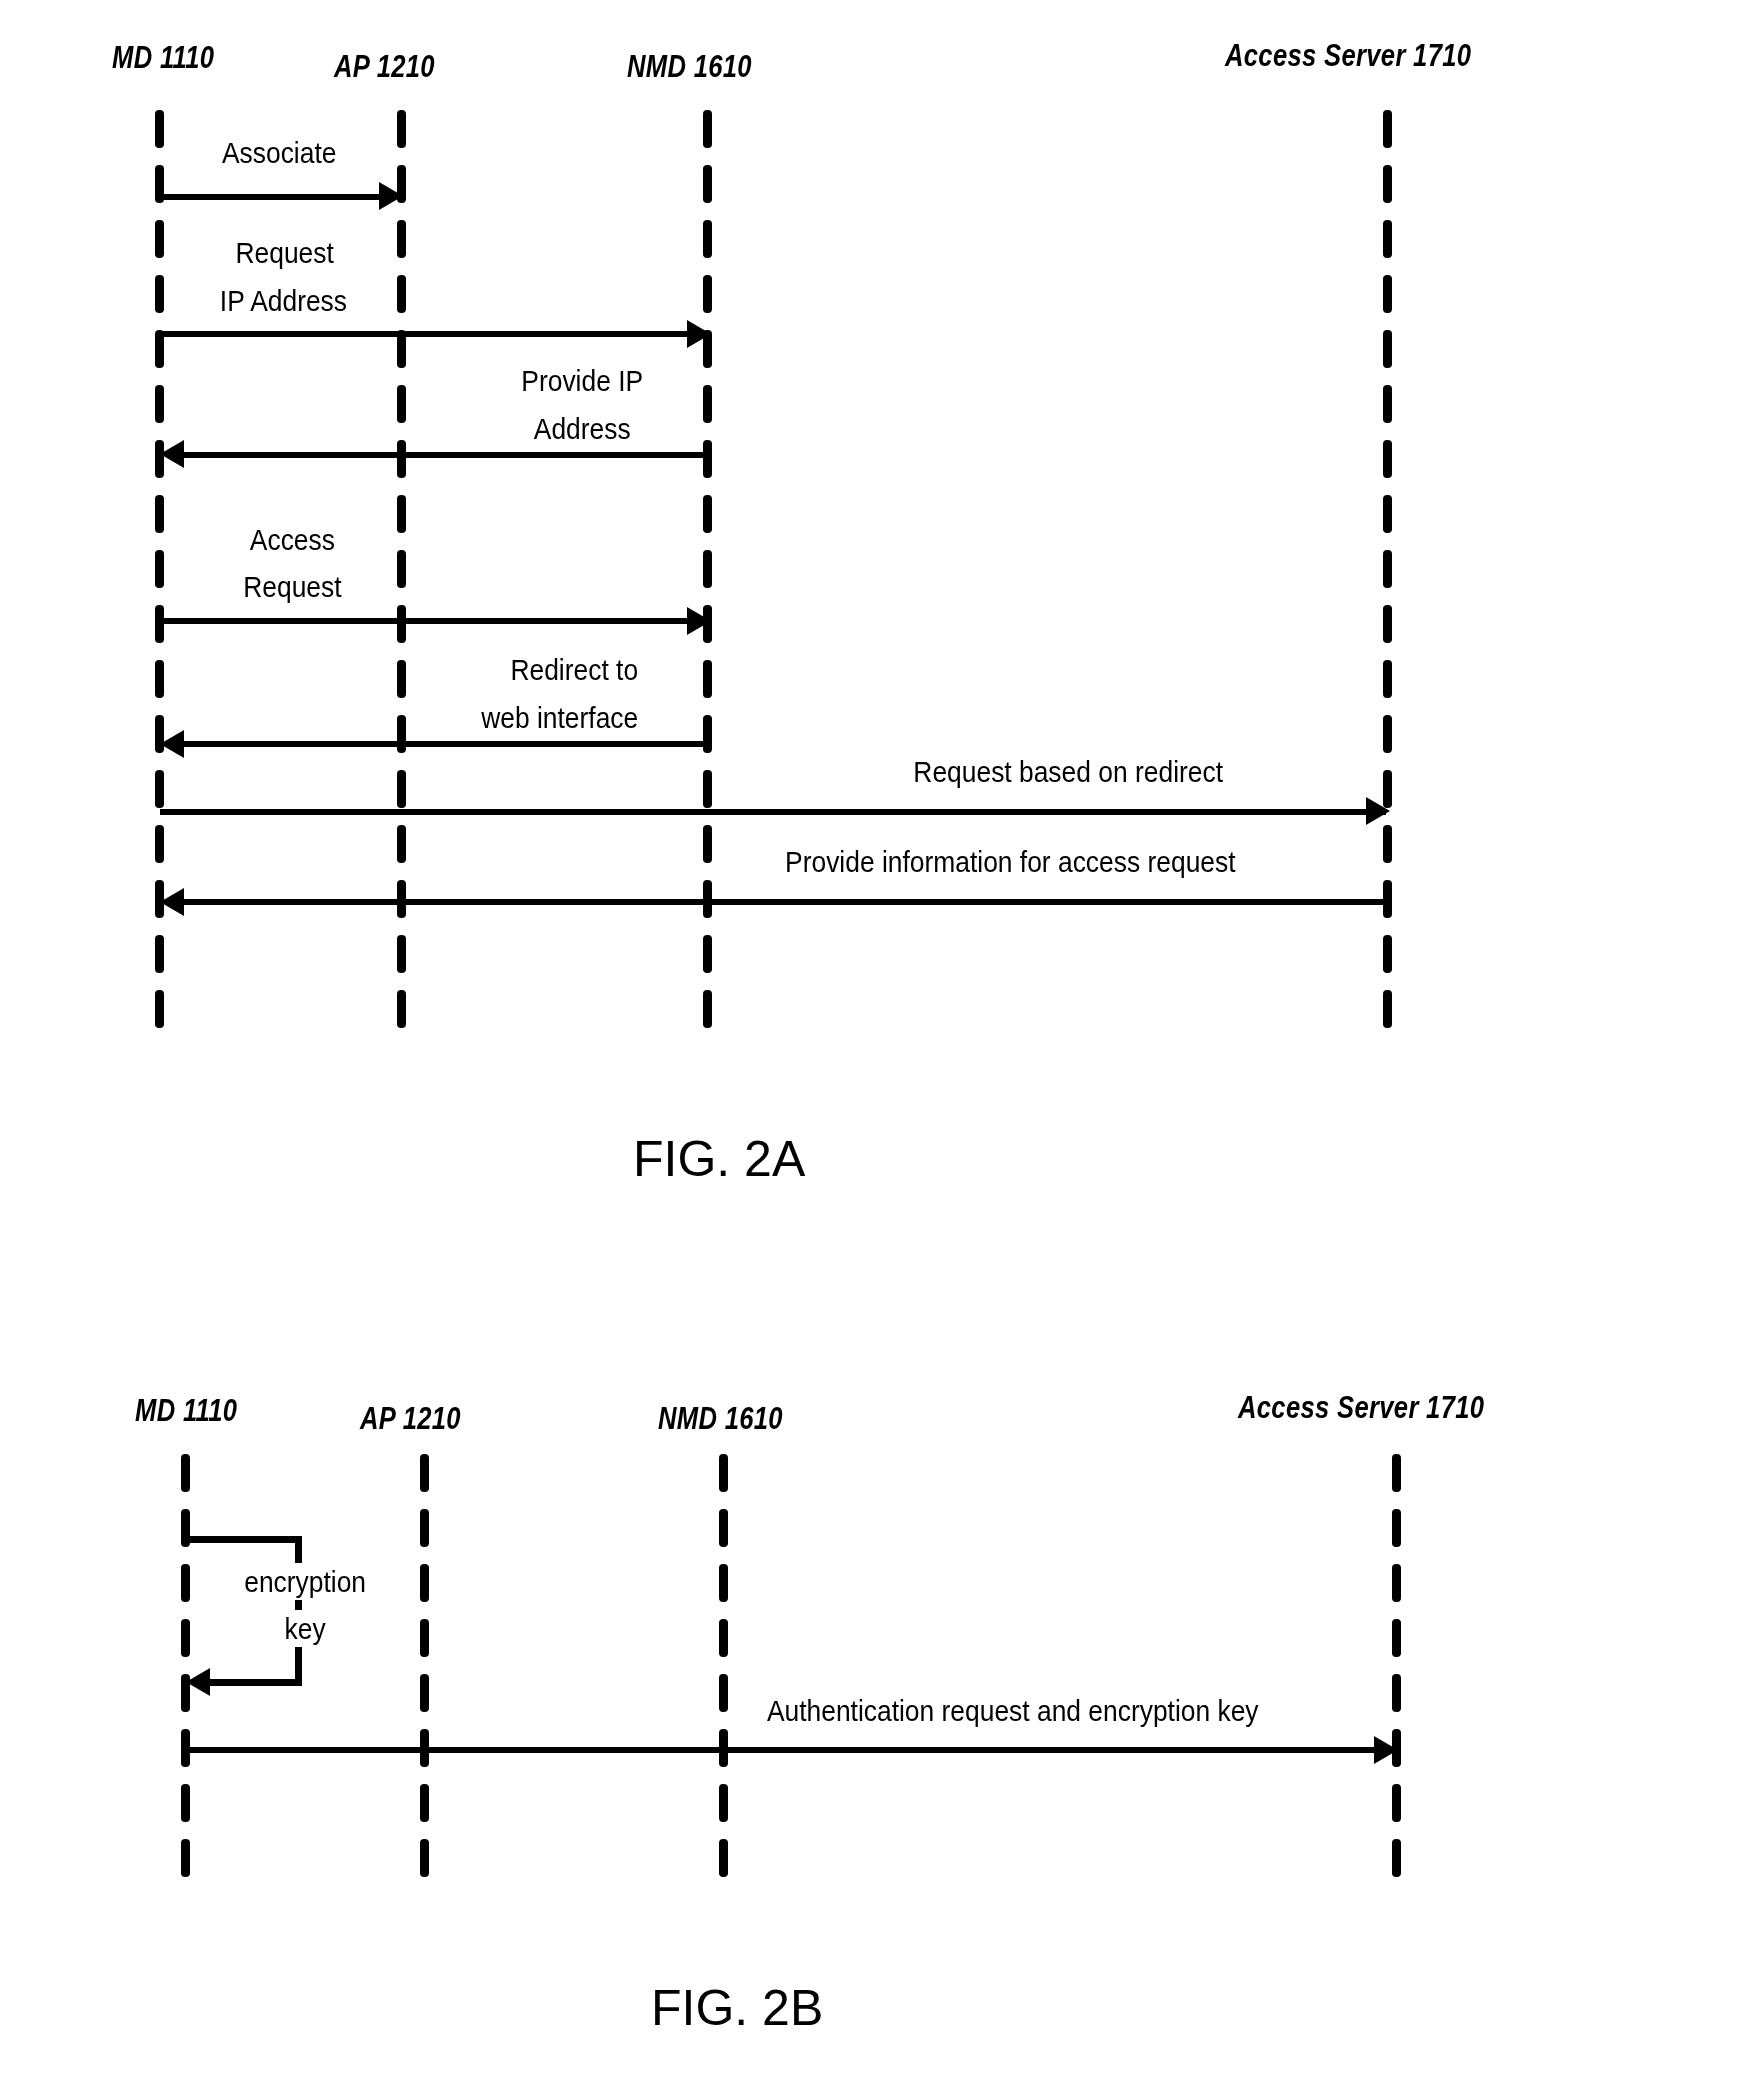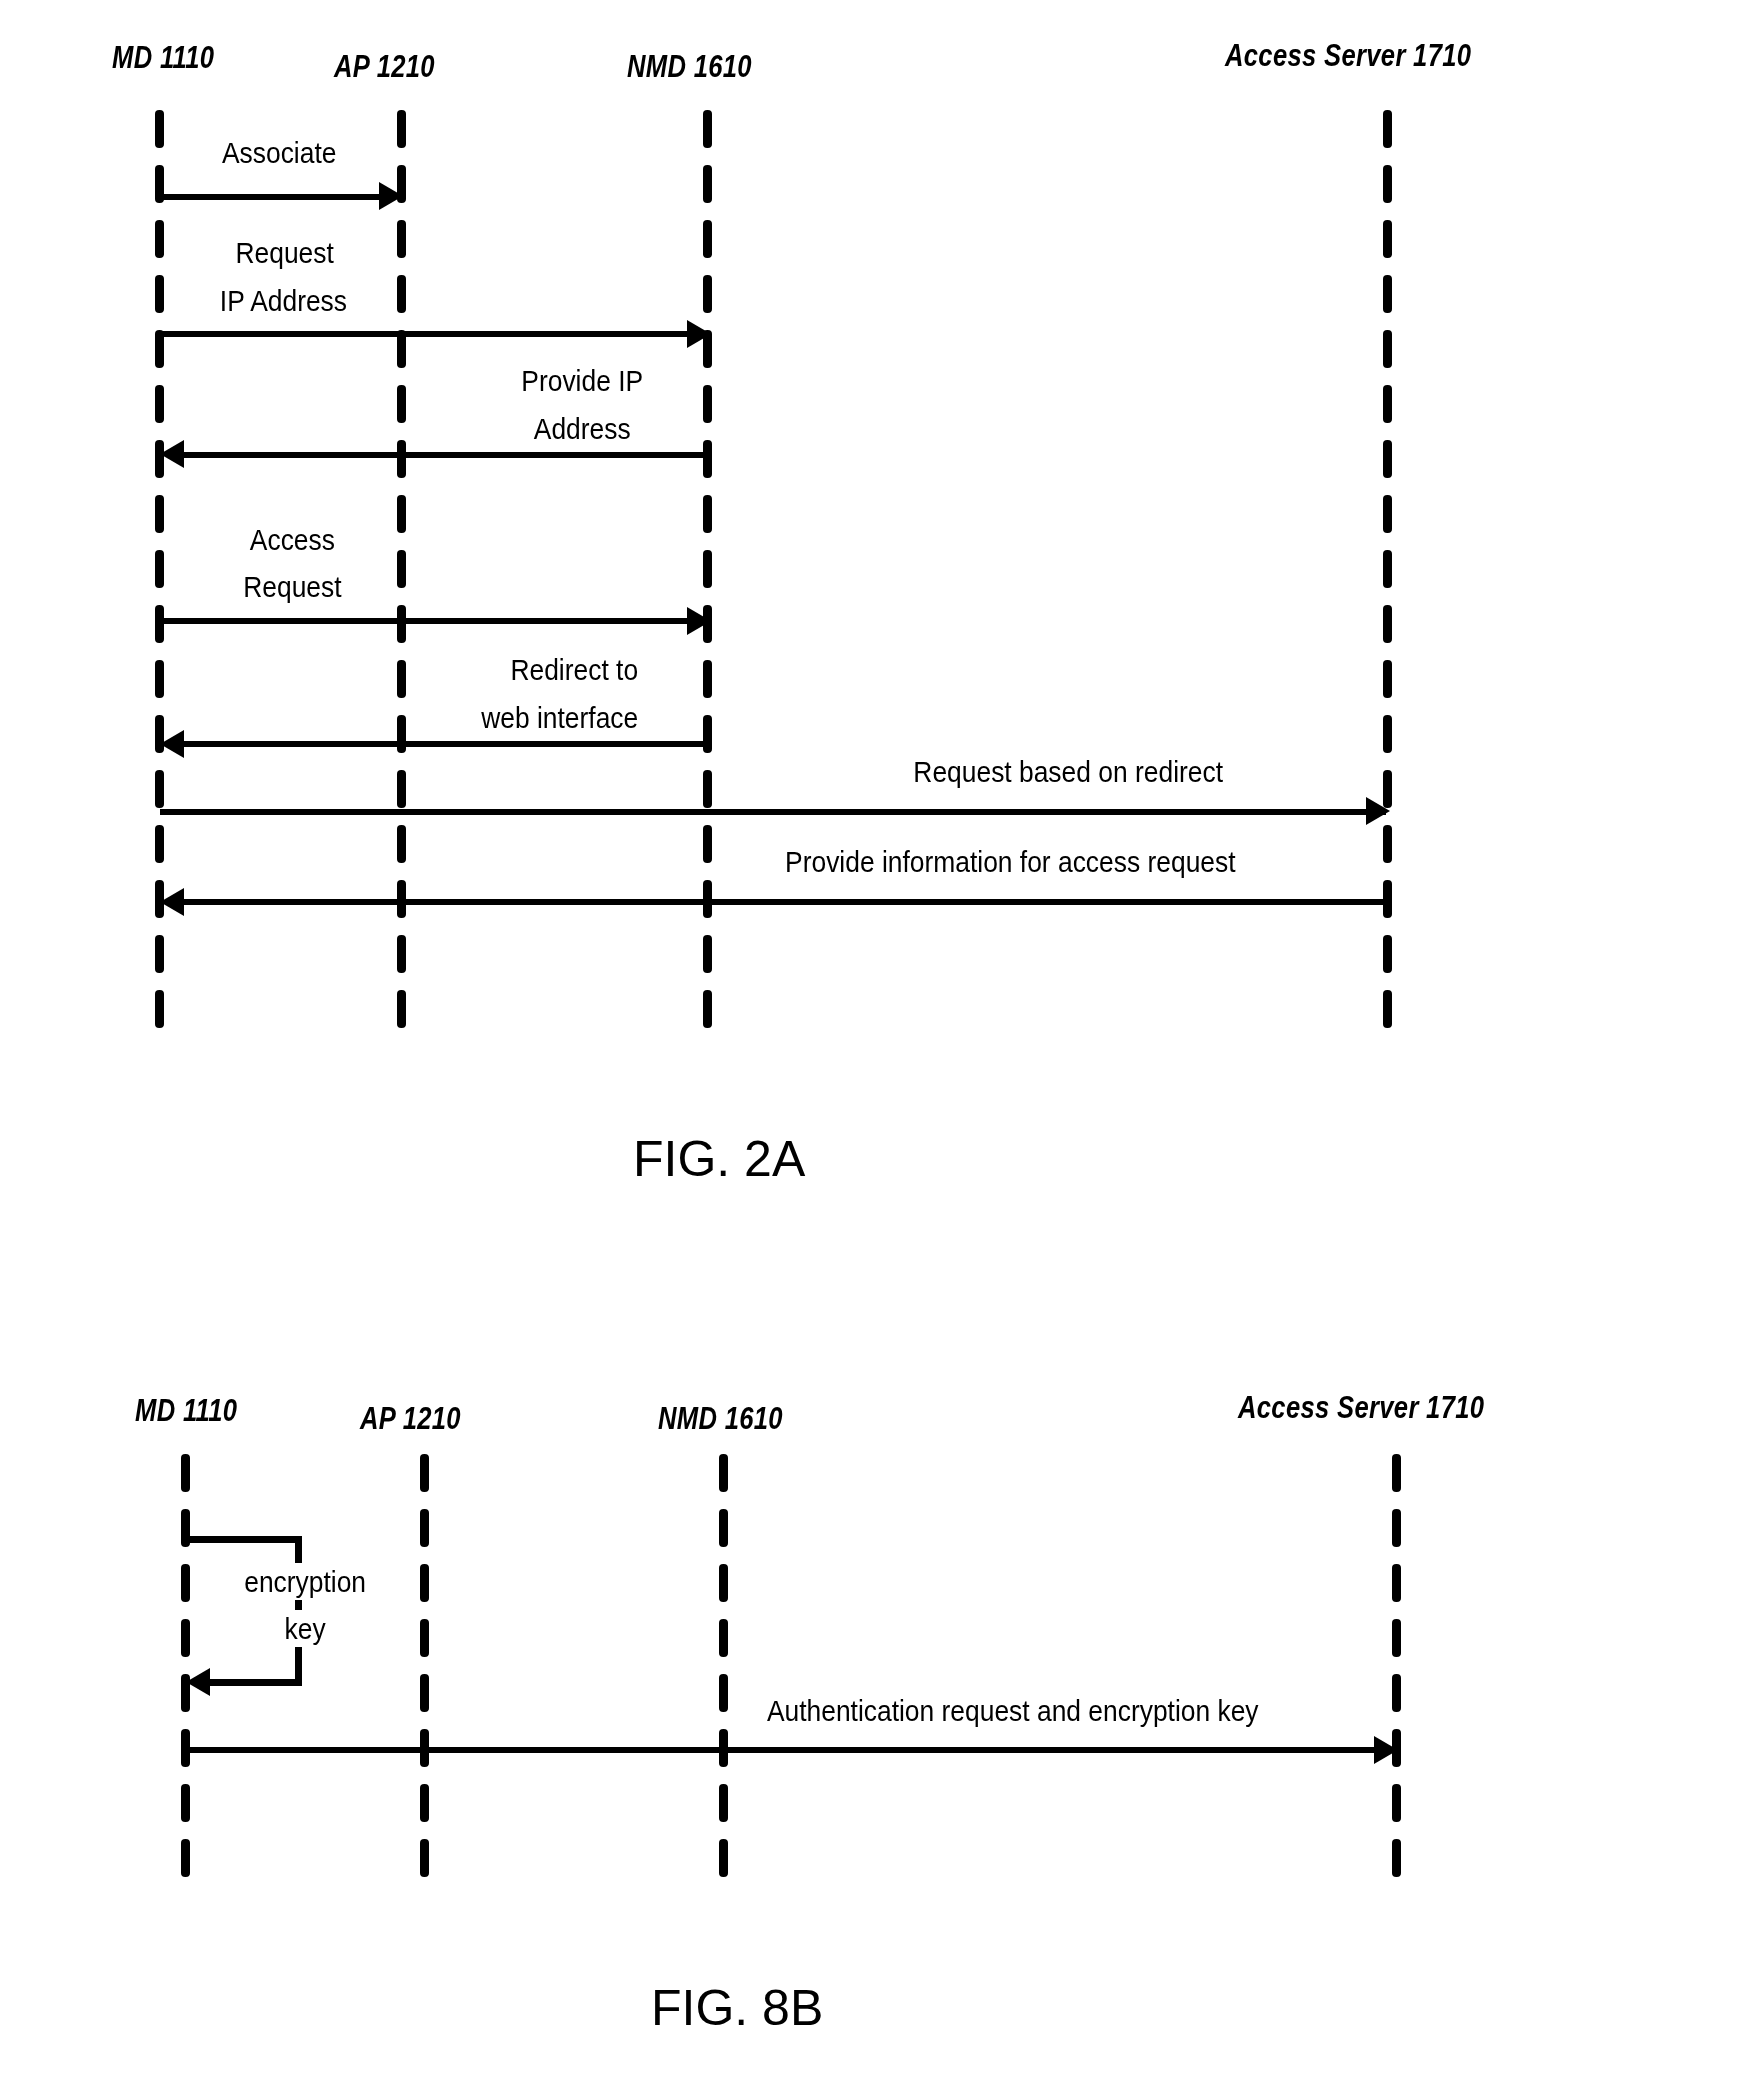--- a/index.html
+++ b/index.html
@@ -235,17 +235,17 @@
     <div class="loop-right" style="left:295px;top:1536px;height:150px;"></div>
     <div class="loop-bot" style="left:195px;top:1679px;width:106px;"></div>
     <div class="arrow l" style="left:186px;top:1668px;"></div>
     <div class="mtext c" style="left:205px;top:1563px;width:221px;">encryption</div>
     <div class="mtext c" style="left:205px;top:1610px;width:221px;">key</div>
 
     <div class="mtext" style="left:764px;top:1692px;width:676px;">Authentication request and encryption key</div>
     <div class="msg" style="left:186px;top:1747px;width:1208px;"></div>
     <div class="arrow r" style="left:1374px;top:1736px;"></div>
 
-    <div class="figcap" style="left:651px;top:1983px;">FIG. 8B</div>
+    <div class="figcap" style="left:651px;top:1983px;">FIG. 2B</div>
   </div>
 
 </div>
 
 
 </body></html>

